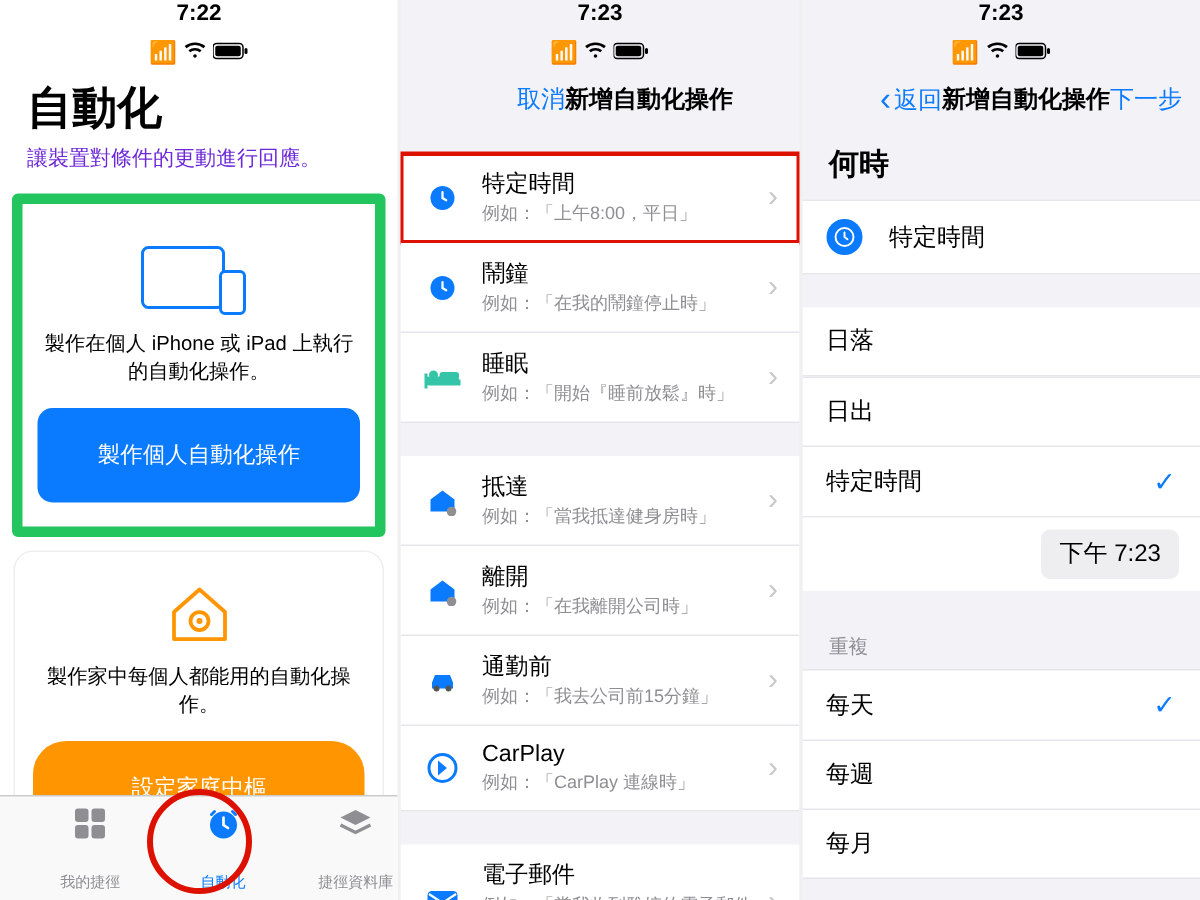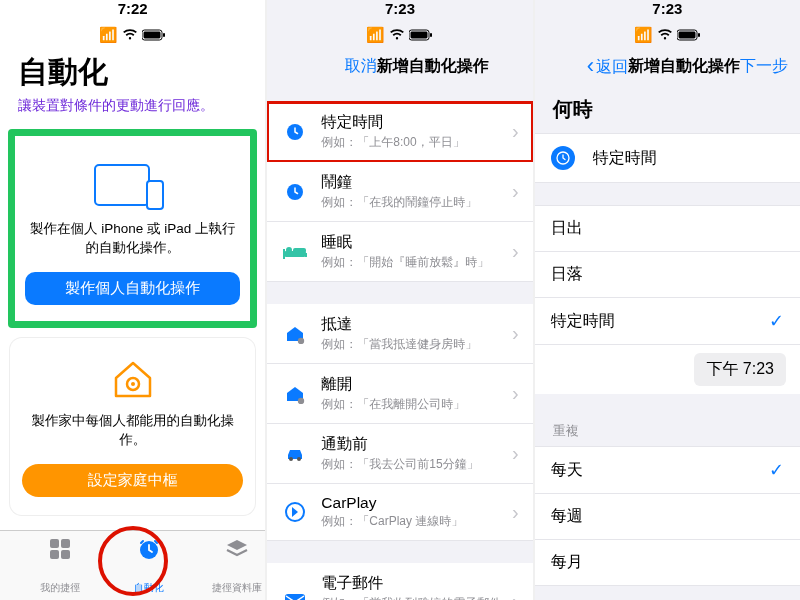--- a/index.html
+++ b/index.html
@@ -16,21 +16,21 @@
     .header1 { padding: 8px 18px 4px; }
     .header1 h1 { font-size: 30px; font-weight: 700; }
     .header1 p { font-size: 14px; color: #6d28d9; margin-top: 4px; }
 
     .card { margin: 10px 10px; border-radius: 12px; background: #fff; padding: 18px 12px; text-align: center; }
     .card.highlight { border: 7px solid #22c55e; border-radius: 4px; margin: 10px 8px; padding: 20px 10px 16px; }
     .devices-icon { margin: 6px auto 12px; width: 78px; height: 46px; position: relative; }
     .devices-icon .ipad { position: absolute; left: 0; top: 2px; width: 56px; height: 42px; border: 2px solid #0a7aff; border-radius: 5px; }
     .devices-icon .iphone { position: absolute; right: 8px; bottom: -2px; width: 18px; height: 30px; border: 2px solid #0a7aff; border-radius: 4px; background: #fff; }
     .card-desc { font-size: 13.5px; color: #000; line-height: 1.4; margin-bottom: 14px; }
-    .primary-btn { display: block; width: 100%; padding: 7px; border-radius: 10px; border: none; color: #fff; font-size: 15px; font-weight: 500; cursor: pointer; }
+    .primary-btn { display: block; width: 100%; padding: 22px; border-radius: 10px; border: none; color: #fff; font-size: 15px; font-weight: 500; cursor: pointer; }
     .primary-btn.blue { background: #0a7aff; }
     .primary-btn.orange { background: #ff9500; border-radius: 22px; }
 
     .home-icon { width: 46px; height: 46px; margin: 0 auto 10px; position: relative; }
     .home-icon svg { width: 100%; height: 100%; }
 
     .tabbar { height: 70px; display: flex; border-top: 1px solid #ccc; background: #f9f9f9; }
     .tab { flex: 1; display: flex; flex-direction: column; align-items: center; justify-content: center; gap: 20px; font-size: 10px; color: #8e8e93; cursor: pointer; padding-left: 32px; }
     .tab.active { color: #0a7aff; }
     .tab-icon { width: 24px; height: 24px; display: flex; align-items: center; justify-content: center; }
@@ -310,25 +310,25 @@
           <svg width="14" height="14" viewBox="0 0 14 14">
             <circle cx="7" cy="7" r="6" fill="none" stroke="#fff" stroke-width="1.3"></circle>
             <path d="M7 4v3l2 1.5" stroke="#fff" stroke-width="1.3" fill="none" stroke-linecap="round"></path>
           </svg>
         </span>
       <span style="margin-left:6px;">特定時間</span>
     </div>
 
     <div class="group-gap"></div>
     <div id="s3opts">
+        <div class="row3">
+          <span>日落</span>
+        </div>
         <div class="row3" style="border-top: 0.5px solid rgb(229, 229, 234);">
           <span>日出</span>
-        </div>
-        <div class="row3">
-          <span>日落</span>
         </div>
         <div class="row3">
           <span>特定時間</span>
           <span class="check">✓</span>
         </div>
       </div>
     <div class="time-row">
       <span class="time-chip">下午 7:23</span>
     </div>
 

